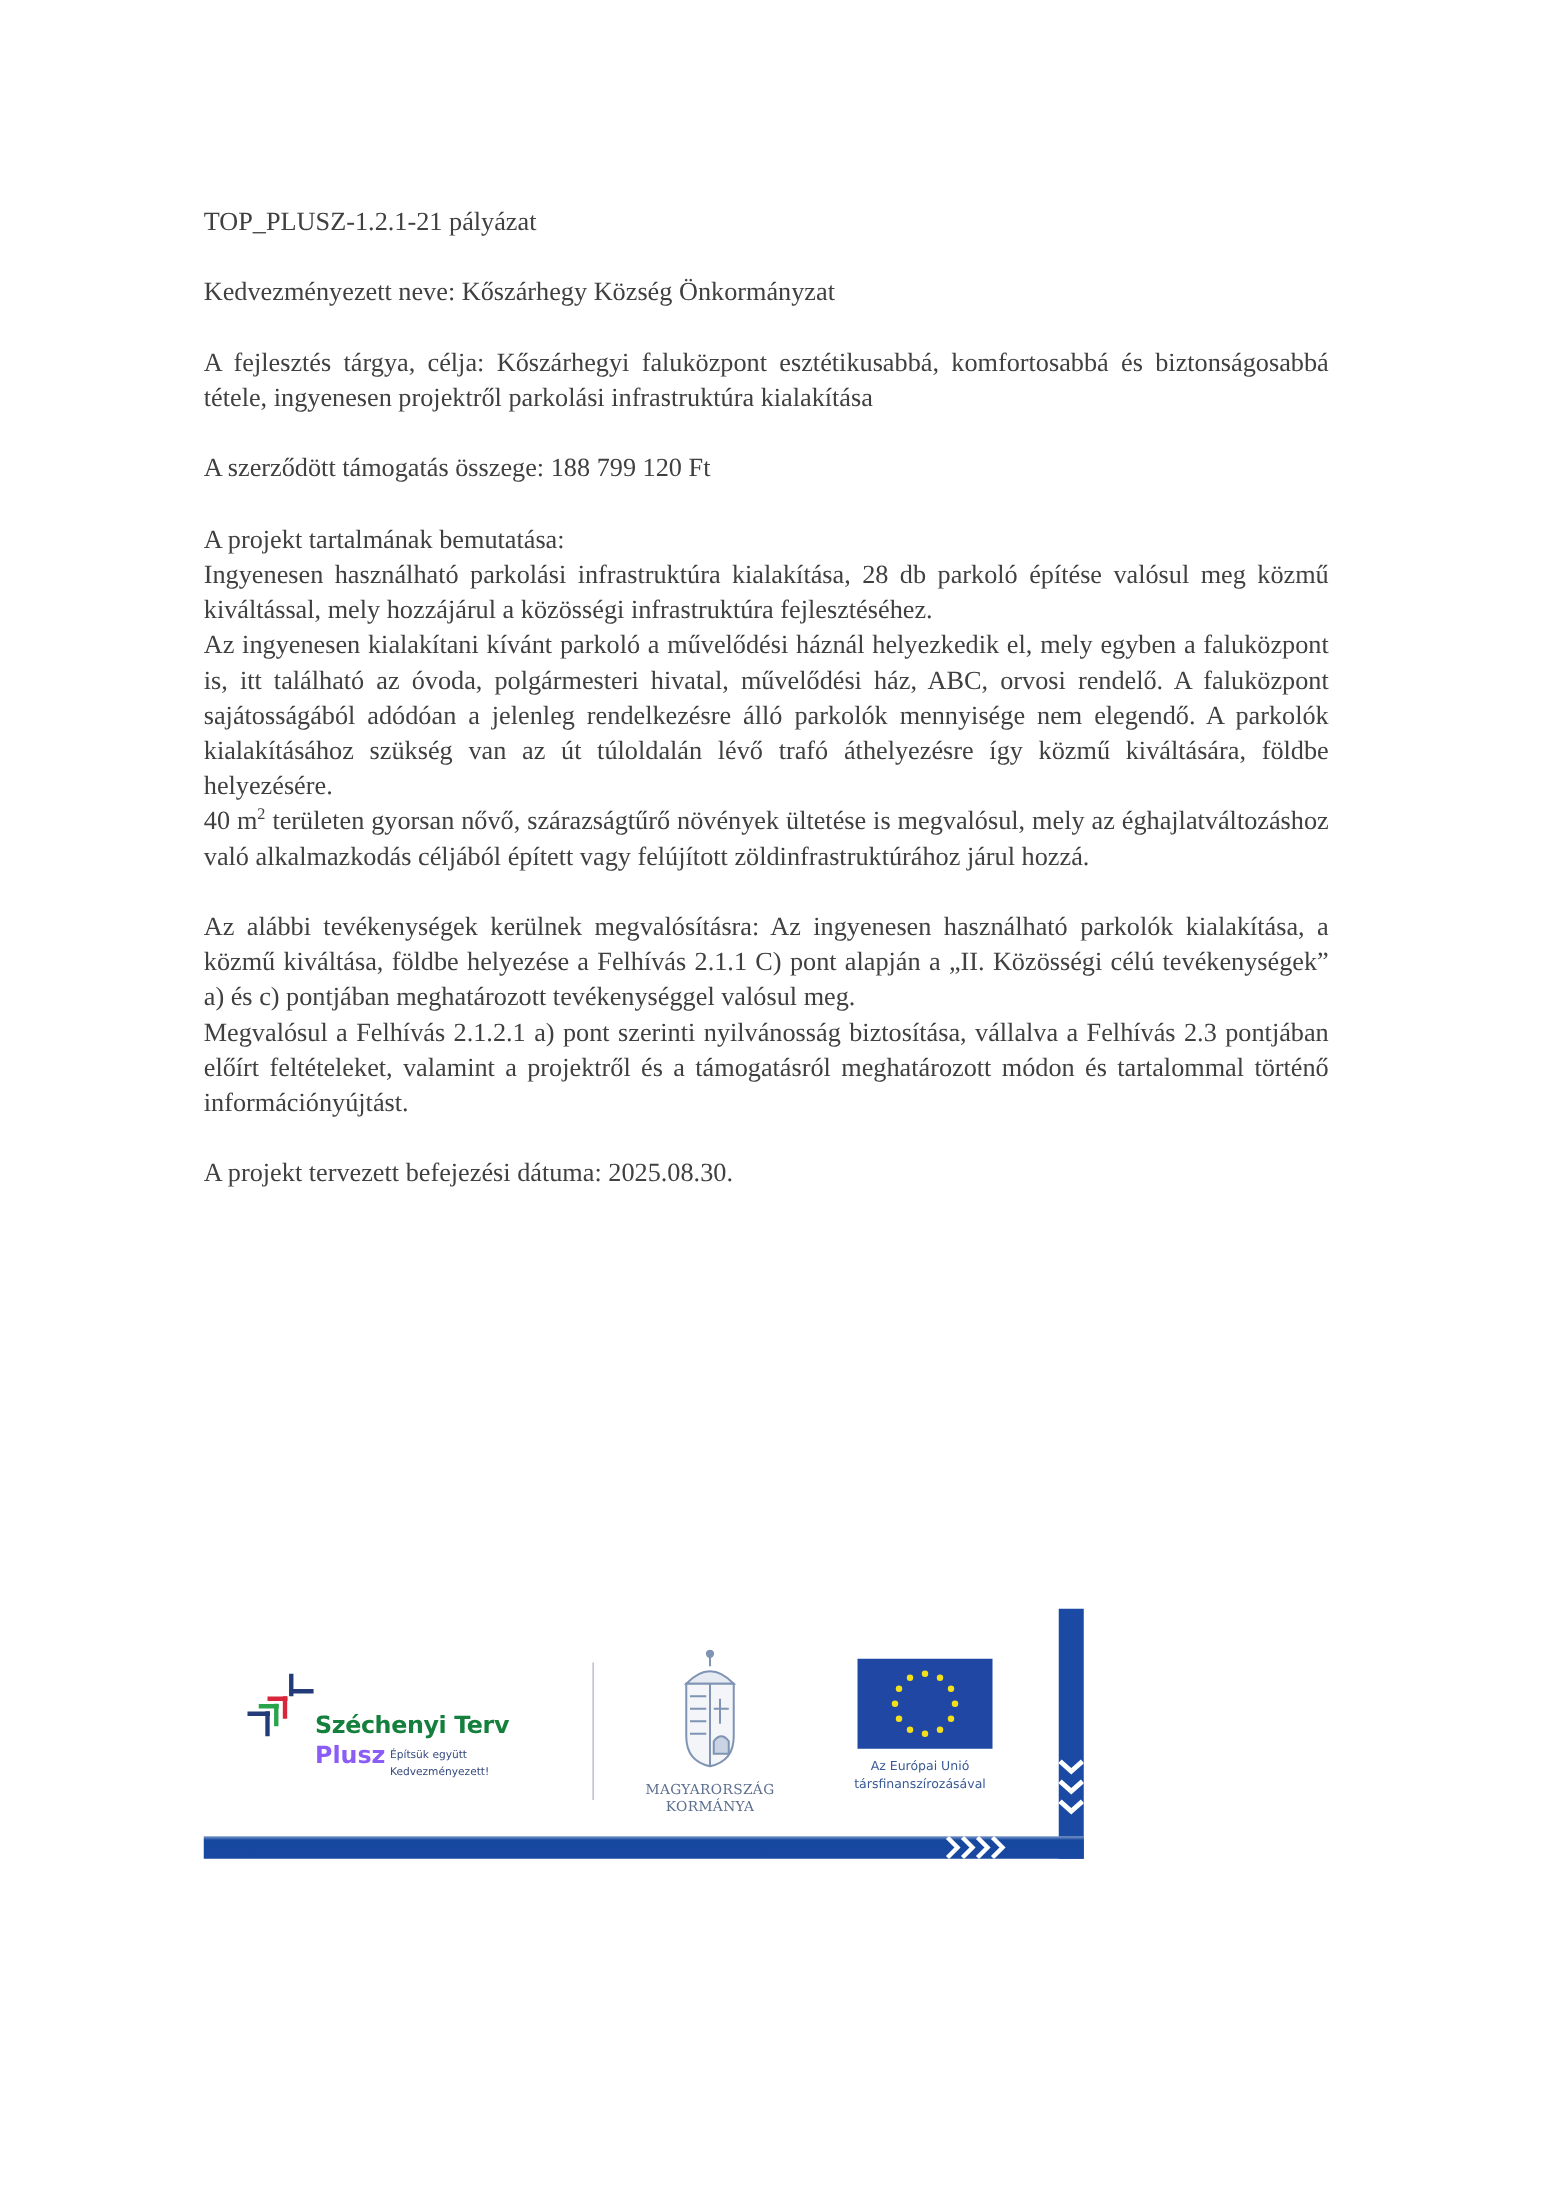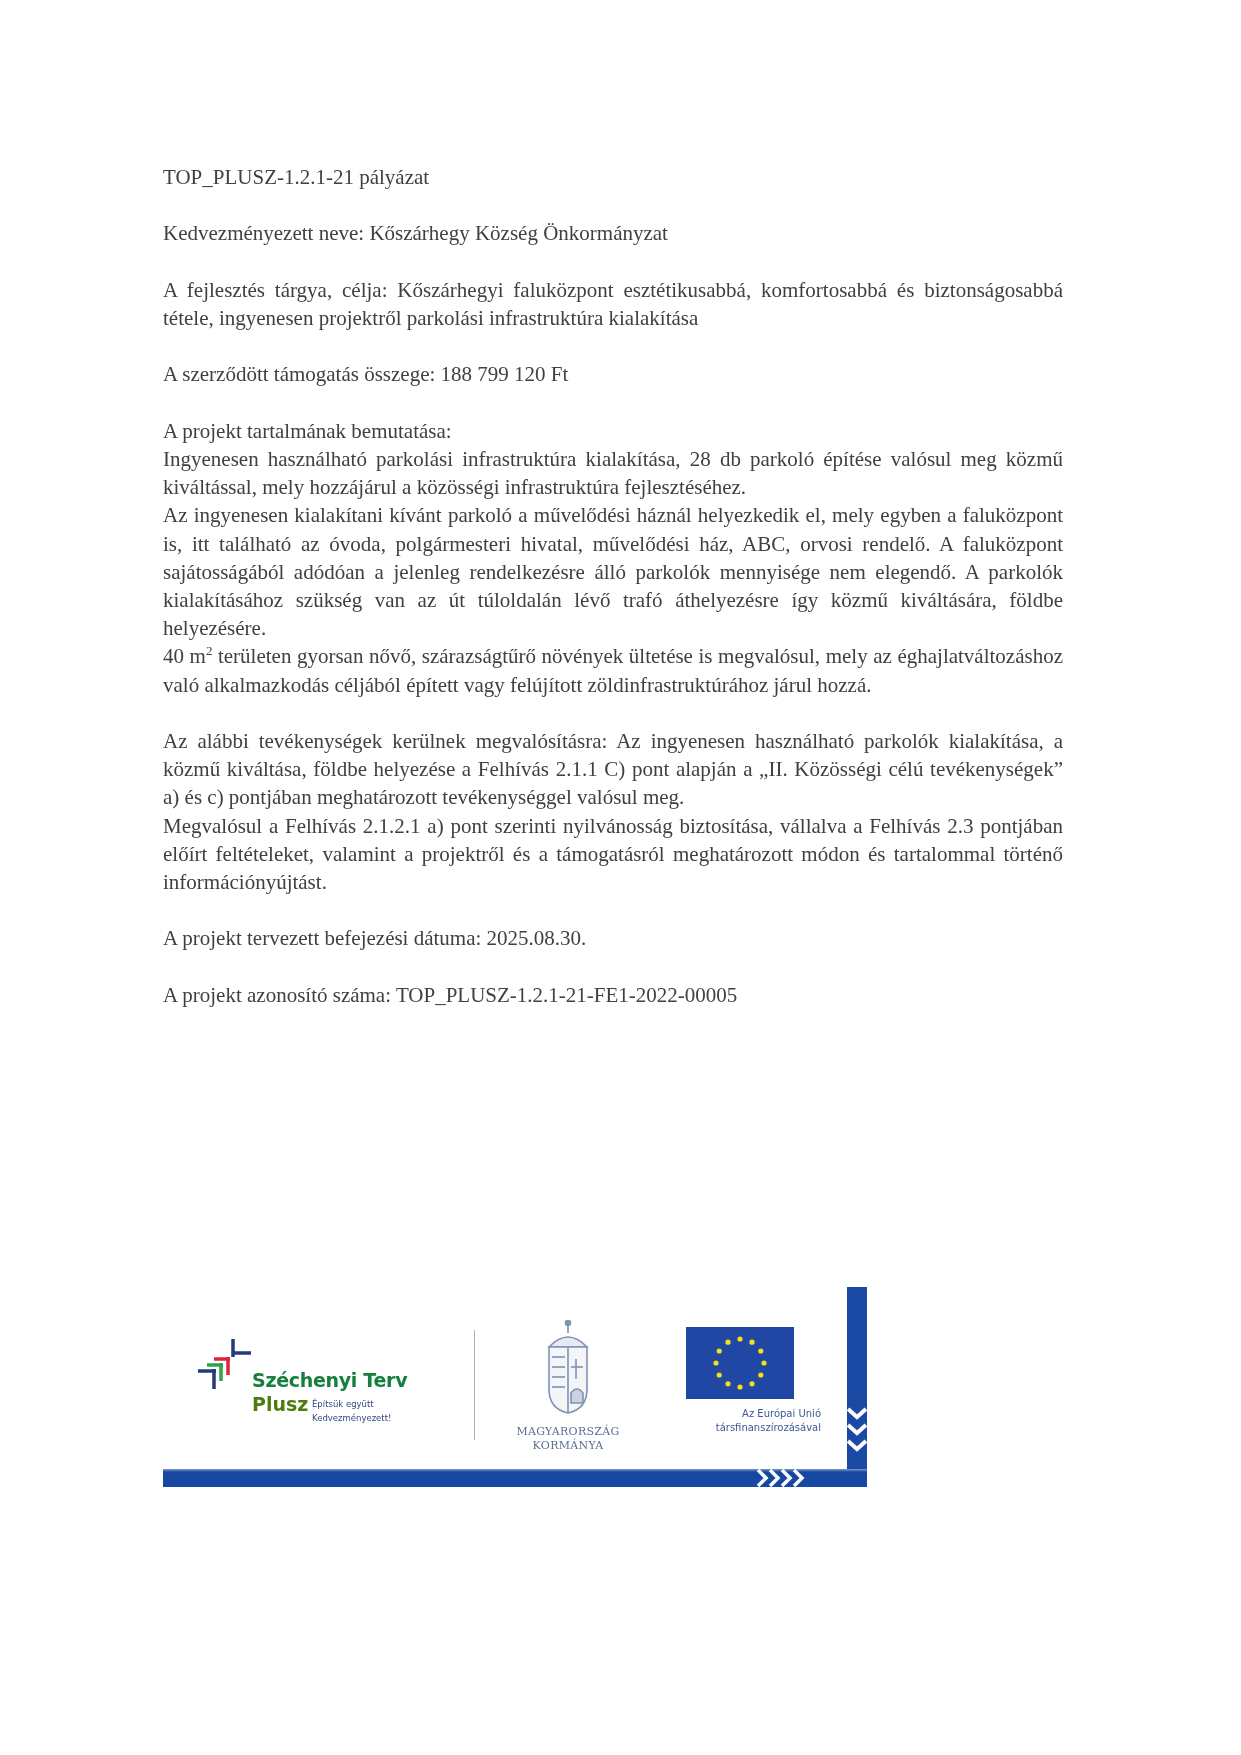--- a/index.html
+++ b/index.html
@@ -19,32 +19,32 @@
   .bar-bottom { position: absolute; left: 0; top: 182px; width: 704px; height: 18px;
     background: linear-gradient(#7d9bc9 0, #1748a0 3px, #1848a1 100%); }
   .bar-right { position: absolute; left: 684px; top: 0; width: 20px; height: 200px; background: #1a4aa3; }
   .chev-v { position: absolute; left: 684px; width: 20px; }
   .chev-h { position: absolute; top: 182px; }
 
   .szt { position: absolute; left: 34px; top: 48px; width: 240px; height: 100px; }
   .szt-title { position: absolute; left: 55px; top: 34px; font-family: "DejaVu Sans", sans-serif; font-weight: bold;
     font-size: 19px; color: #15803d; white-space: nowrap; letter-spacing: -0.3px; }
   .szt-plusz { position: absolute; left: 55px; top: 58px; font-family: "DejaVu Sans", sans-serif; font-weight: bold;
-    font-size: 19px; color: #4d7c0f; }
+    font-size: 19px; color: #8b5cf6; }
   .szt-slogan { position: absolute; left: 115px; top: 62px; font-family: "DejaVu Sans", sans-serif;
     font-size: 8.5px; line-height: 14px; color: #34497f; white-space: nowrap; }
   .divider { position: absolute; left: 311px; top: 43px; width: 1px; height: 110px; background: #aeb3bb; }
 
   .gov { position: absolute; left: 340px; top: 30px; width: 130px; height: 140px; }
   .gov-text { position: absolute; left: 0; top: 108px; width: 130px; text-align: center;
     font-family: "DejaVu Serif", serif; font-size: 11px; line-height: 14px; color: #5d6e8f; letter-spacing: 0.3px; }
 
   .eu { position: absolute; left: 488px; top: 40px; width: 170px; height: 120px; }
   .eu-flag { position: absolute; left: 35px; top: 0; width: 108px; height: 72px; background: #1f47a3; }
-  .eu-text { position: absolute; left: 0; top: 80px; width: 170px; text-align: right;
+  .eu-text { position: absolute; left: 0; top: 80px; width: 170px; text-align: center;
     font-family: "DejaVu Sans", sans-serif; font-size: 10px; line-height: 14px; color: #3a5a96; }
 </style>
 </head>
 <body>
 
 <div class="page-text">
   <p>TOP_PLUSZ-1.2.1-21 pályázat</p>
   <div class="gap"></div>
   <p>Kedvezményezett neve: Kőszárhegy Község Önkormányzat</p>
   <div class="gap"></div>
@@ -55,21 +55,20 @@
   <p>A projekt tartalmának bemutatása:</p>
   <p class="last-line-left">Ingyenesen használható parkolási infrastruktúra kialakítása, 28 db parkoló építése valósul meg közmű kiváltással, mely hozzájárul a közösségi infrastruktúra fejlesztéséhez.</p>
   <p class="last-line-left">Az ingyenesen kialakítani kívánt parkoló a művelődési háznál helyezkedik el, mely egyben a faluközpont is, itt található az óvoda, polgármesteri hivatal, művelődési ház, ABC, orvosi rendelő. A faluközpont sajátosságából adódóan a jelenleg rendelkezésre álló parkolók mennyisége nem elegendő. A parkolók kialakításához szükség van az út túloldalán lévő trafó áthelyezésre így közmű kiváltására, földbe helyezésére.</p>
   <p class="last-line-left"><span>40 m</span><sup>2</sup><span> területen gyorsan nővő, szárazságtűrő növények ültetése is megvalósul, mely az éghajlatváltozáshoz való alkalmazkodás céljából épített vagy felújított zöldinfrastruktúrához járul hozzá.</span></p>
   <div class="gap"></div>
   <p class="last-line-left">Az alábbi tevékenységek kerülnek megvalósításra: Az ingyenesen használható parkolók kialakítása, a közmű kiváltása, földbe helyezése a Felhívás 2.1.1 C) pont alapján a „II. Közösségi célú tevékenységek” a) és c) pontjában meghatározott tevékenységgel valósul meg.</p>
   <p class="last-line-left">Megvalósul a Felhívás 2.1.2.1 a) pont szerinti nyilvánosság biztosítása, vállalva a Felhívás 2.3 pontjában előírt feltételeket, valamint a projektről és a támogatásról meghatározott módon és tartalommal történő információnyújtást.</p>
   <div class="gap"></div>
   <p>A projekt tervezett befejezési dátuma: 2025.08.30.</p>
   <div class="gap"></div>
-  <p>A projekt azonosító száma: TOP_PLUSZ-1.2.1-21-FE1-2022-00005</p>
 </div>
 
 <div class="banner">
 
   <div class="szt">
     <svg width="54" height="56" viewBox="0 0 54 56" style="position:absolute;left:0;top:0">
       <line x1="36" y1="4" x2="36" y2="22" stroke="#243b7a" stroke-width="3.5"></line>
       <line x1="36" y1="18" x2="54" y2="18" stroke="#243b7a" stroke-width="3.5"></line>
       <line x1="17" y1="24" x2="33" y2="24" stroke="#d8263a" stroke-width="3.5"></line>
       <line x1="31" y1="22" x2="31" y2="40" stroke="#d8263a" stroke-width="3.5"></line>

